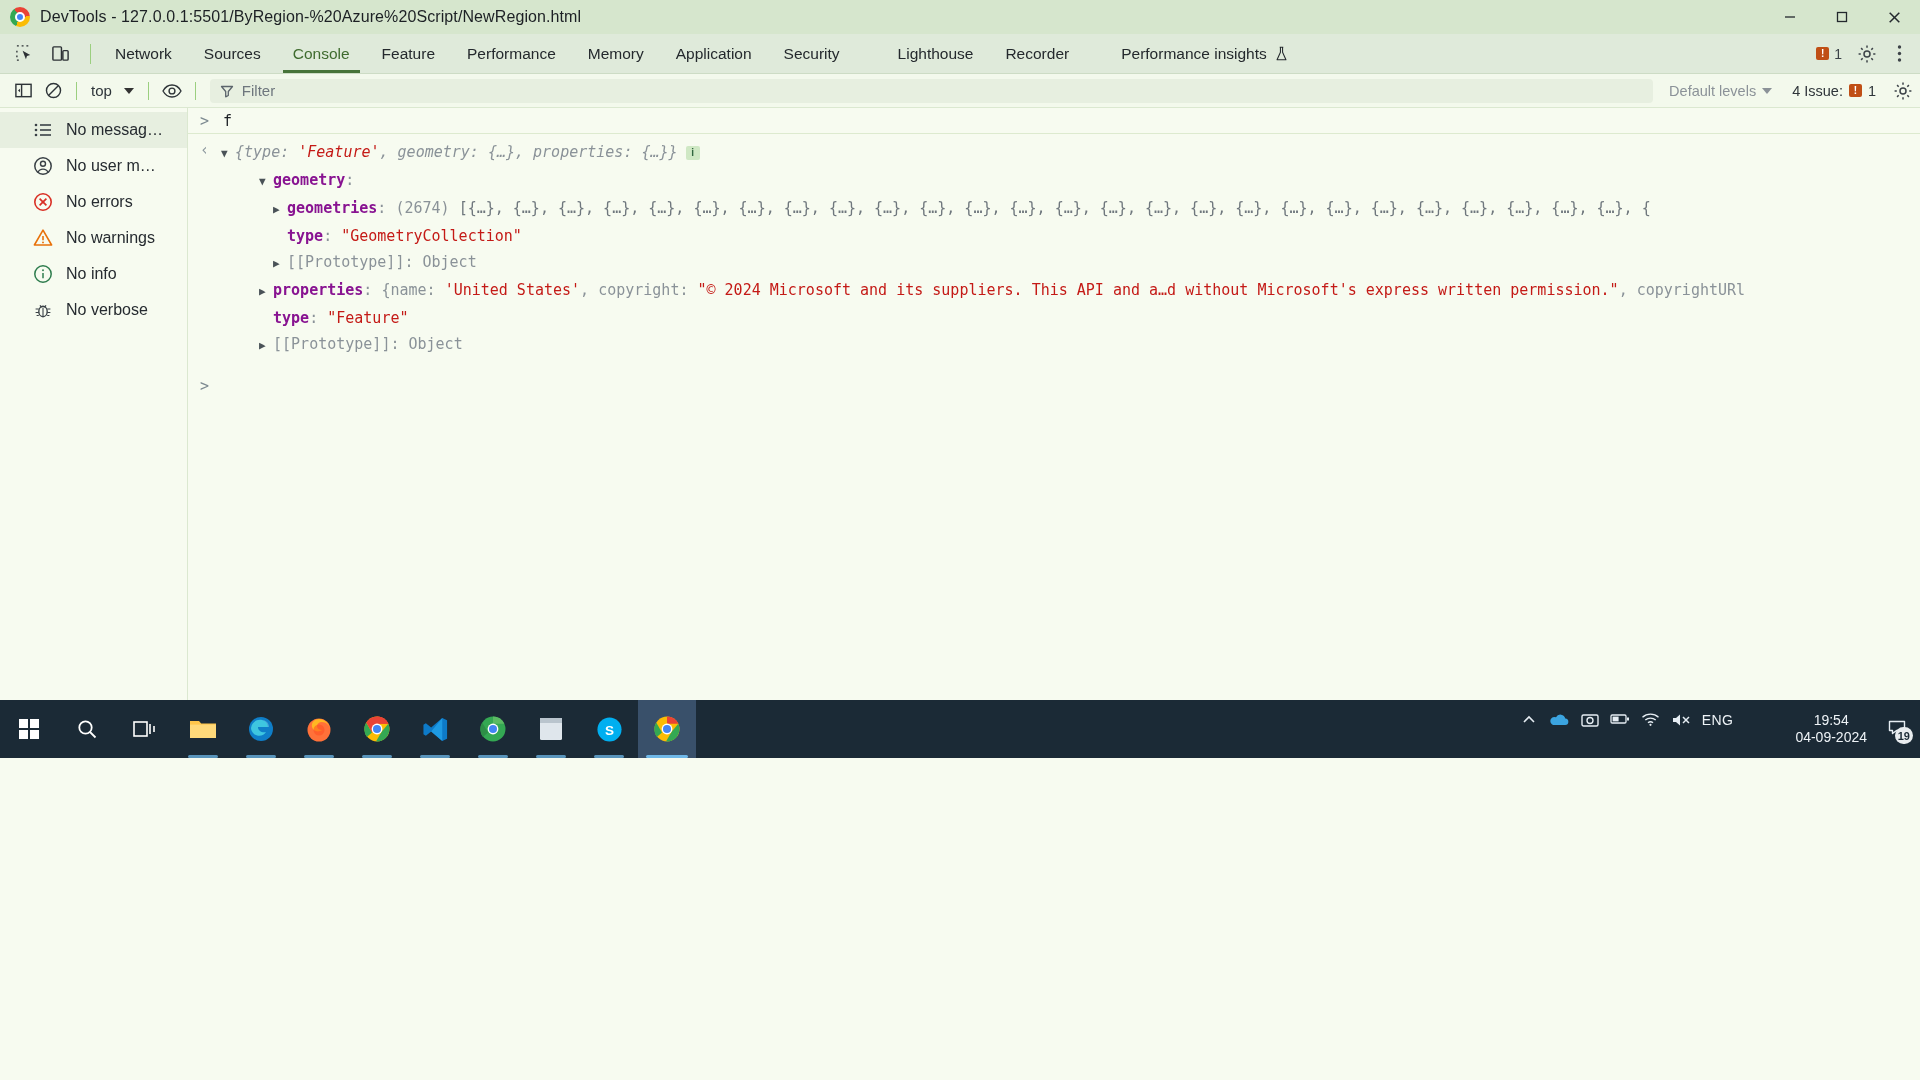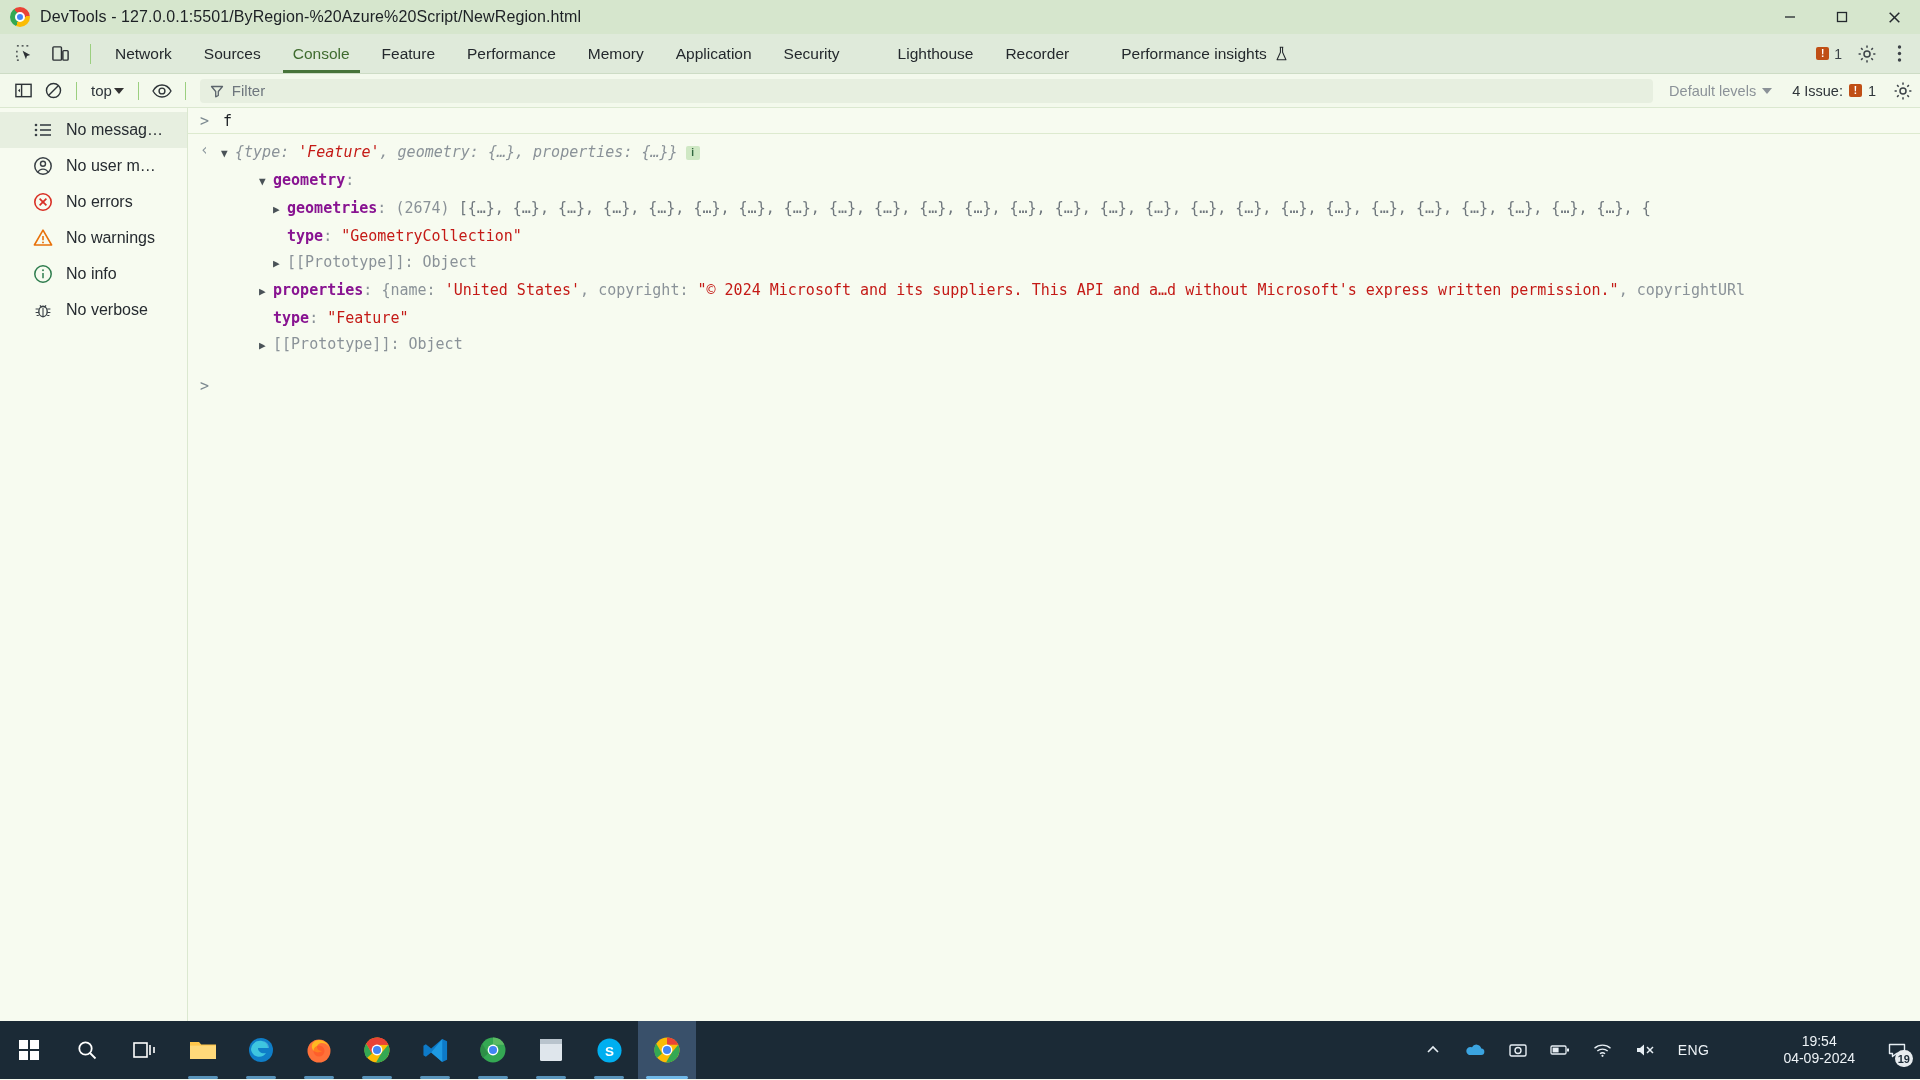--- a/index.html
+++ b/index.html
@@ -2,21 +2,21 @@
 <html><head>
 <meta charset="utf-8">
 <style>
   * { box-sizing: border-box; margin: 0; padding: 0; }
   html, body {
     width: 1920px; height: 1080px;
     overflow: hidden;
     background: #f7fbf0;
     font-family: "Liberation Sans", sans-serif;
   }
-  .app { width: 1920px; height: 1079px; position: relative; display: flex; flex-direction: column; background:#fdba74; }
+  .app { width: 1920px; height: 758px; position: relative; display: flex; flex-direction: column; background:#fdba74; }
 
   
   .titlebar {
     height: 34px; background: #d6e6cd; display: flex; align-items: center;
     flex: 0 0 34px; position: relative;
   }
   .chrome-logo {
     width: 20px; height: 20px; border-radius: 50%; margin-left: 10px; margin-right: 10px;
     background:
       conic-gradient(from -35deg, #ea4335 0deg 120deg, #fbbc05 120deg 240deg, #34a853 240deg 360deg);
@@ -58,21 +58,21 @@
   .gear { width: 30px; height: 30px; display: flex; align-items: center; justify-content: center; color: #3d4348; }
   .kebab { width: 26px; height: 30px; display: flex; align-items: center; justify-content: center; color: #3d4348; font-size: 18px; letter-spacing: 0; }
 
   
   .console-toolbar {
     height: 34px; flex: 0 0 34px; background: #f3f9ec; display: flex; align-items: center;
     border-bottom: 1px solid #dbe8d0; padding-left: 8px; gap: 0;
   }
   .ct-icon { width: 30px; height: 26px; display: flex; align-items: center; justify-content: center; color: #2e3438; }
   .ct-sep { width: 1px; height: 18px; background: #9bcf7f; margin: 0 8px; }
-  .ctx-select { display: flex; align-items: center; gap: 2px; font-size: 15px; color: #2d3439; padding: 0 6px; white-space: nowrap; }
+  .ctx-select { display: flex; align-items: center; gap: 12px; font-size: 15px; color: #2d3439; padding: 0 6px; white-space: nowrap; }
   .caret { width: 0; height: 0; border-left: 5px solid transparent; border-right: 5px solid transparent; border-top: 6px solid #333; }
   .filter-wrap {
     flex: 1; display: flex; align-items: center; gap: 8px; background: #e7efe0;
     height: 24px; border-radius: 4px; margin: 0 6px; padding: 0 10px; min-width: 0;
   }
   .filter-input { border: 0; outline: 0; background: transparent; font-size: 15px; color: #3a4046; width: 100%; font-family: "Liberation Sans", sans-serif; }
   .filter-input::placeholder { color: #6e767d; }
   .levels {
     display: flex; align-items: center; gap: 6px; font-size: 14.5px; color: #8b9298;
     padding: 0 10px; white-space: nowrap;
@@ -138,21 +138,21 @@
     width: 58px; height: 58px; display: flex; align-items: center; justify-content: center;
     position: relative;
   }
   .tb-item.active::after {
     content: ""; position: absolute; left: 8px; right: 8px; bottom: 0; height: 3px; background: #6fb8e8; border-radius: 2px;
   }
   .tb-item.running::after {
     content: ""; position: absolute; left: 14px; right: 14px; bottom: 0; height: 3px; background: #6fb8e8; border-radius: 2px; opacity: .75;
   }
   .tb-item.focused { background: #39506a; }
-  .tray { margin-left: auto; display: flex; align-items: center; gap: 23px; padding-right: 10px; color: #e6edf3; }
+  .tray { margin-left: auto; display: flex; align-items: flex-start; gap: 11px; padding-right: 10px; color: #e6edf3; }
   .tray-ic { display: flex; align-items: center; justify-content: center; }
   .lang { font-size: 14px; color: #eef3f7; letter-spacing: .4px; }
   .clock { text-align: center; color: #eef3f7; font-size: 14px; line-height: 17px; padding: 0 6px; margin-left: 45px; }
   .notif { position: relative; width: 26px; height: 30px; display: flex; align-items: center; justify-content: center; }
   .notif-badge {
     position: absolute; right: -3px; bottom: -2px; min-width: 17px; height: 17px; border-radius: 9px;
     background: #e8ecef; color: #1b2a36; font-size: 11px; font-weight: bold;
     display: flex; align-items: center; justify-content: center; padding: 8px 3px;
     font-family: "Liberation Sans", sans-serif;
   }

